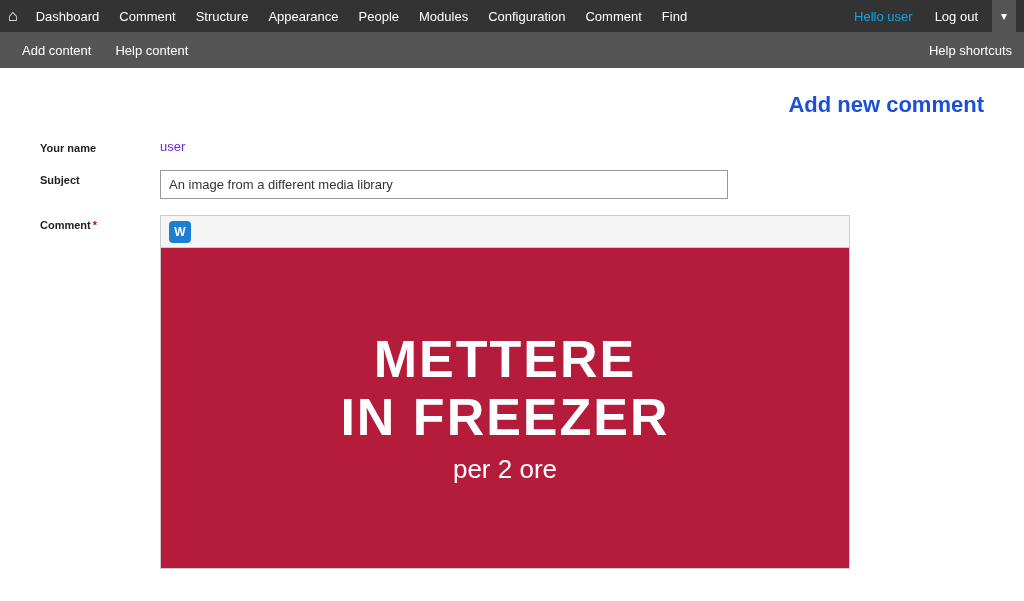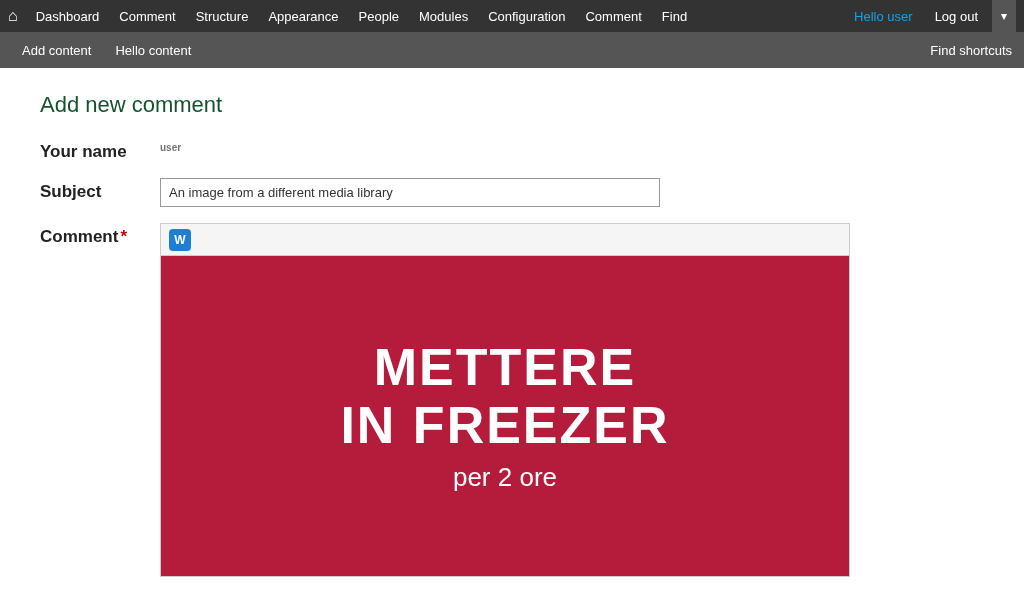--- a/index.html
+++ b/index.html
@@ -100,53 +100,53 @@
     }
 
     
     .page-content {
       padding: 24px 40px;
       max-width: 1024px;
     }
 
     .page-title {
       font-size: 22px;
-      font-weight: normal;
-      color: #14532d;
+      font-weight: bold;
+      color: #1d4ed8;
       margin-bottom: 20px;
+      text-align: right;
     }
 
     .form-row {
       display: flex;
       align-items: flex-start;
       margin-bottom: 16px;
     }
 
     .form-label {
       width: 120px;
-      font-size: 17px;
+      font-size: 11px;
       font-weight: bold;
       color: #222;
       padding-top: 4px;
       flex-shrink: 0;
     }
 
     .form-value {
       flex: 1;
     }
 
     .user-link {
-      color: #737373;
-      text-decoration: none;
-      font-size: 10px;
-      font-weight: bold;
+      color: #6d28d9;
+      text-decoration: none;
+      font-size: 13px;
     }
 
     .subject-input {
-      width: 500px;
+      width: 568px;
       padding: 6px 8px;
       border: 1px solid #999;
       font-size: 13px;
       color: #333;
     }
 
     .required-star {
       color: #c00;
       margin-left: 2px;
     }
@@ -235,23 +235,23 @@
   <div class="nav-right">
     <span>Hello user</span>
     <a>Log out</a>
     <button class="dropdown-btn">▾</button>
   </div>
 </nav>
 
 <nav class="secondary-nav">
   <div class="left-links">
     <a>Add content</a>
-    <a>Hello content</a>
-  </div>
-  <a class="edit-shortcuts">Find shortcuts</a>
+    <a>Help content</a>
+  </div>
+  <a class="edit-shortcuts">Help shortcuts</a>
 </nav>
 
 <div class="page-content">
 
   <h1 class="page-title">Add new comment</h1>
 
   <div class="form-row">
     <div class="form-label">Your name</div>
     <div class="form-value">
       <a class="user-link">user</a>

